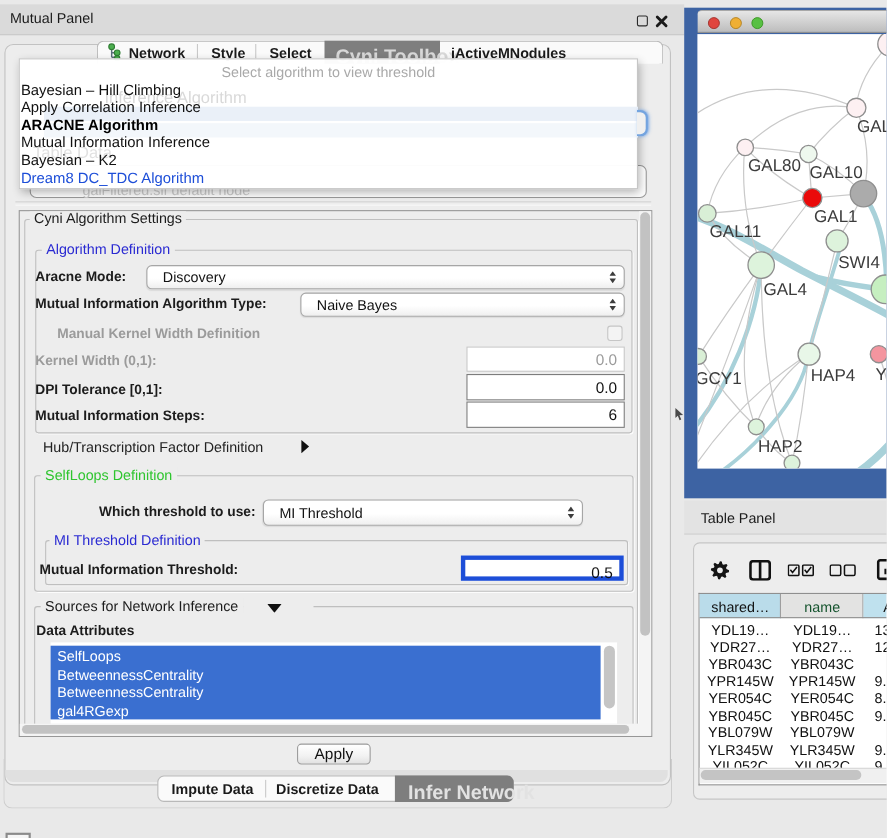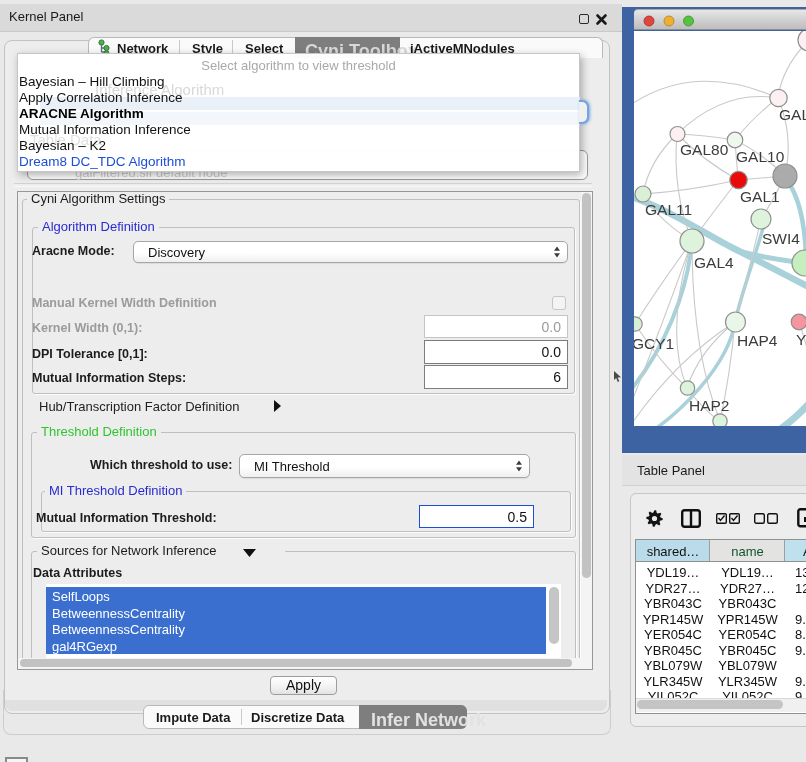--- a/index.html
+++ b/index.html
@@ -21,21 +21,21 @@
        box-shadow:inset 0 0 0 0 #fff, 1px 1px 0 rgba(255,255,255,0.8);}
   .gt{position:absolute;top:-8px;background:#ededed;padding:0 4px;
       font-size:13px;white-space:nowrap;}
 </style>
 </head>
 <body>
 
 <div class="abs" id="leftbg" style="left:0;top:0;width:622px;height:762px;background:#e9e9e9;"></div>
 
 <div class="abs" style="left:0;top:4px;width:622px;height:27px;background:#dadada;border-bottom:1px solid #c9c9c9;"></div>
-<div class="abs" style="left:9px;top:9px;font-size:13px;color:#1a1a1a;">Kernel Panel</div>
+<div class="abs" style="left:9px;top:9px;font-size:13px;color:#1a1a1a;">Mutual Panel</div>
 
 <div class="abs" style="left:579px;top:14px;width:8px;height:8px;border:1.5px solid #2a2a2a;border-radius:2px;"></div>
 <svg class="abs" style="left:595px;top:13px;" width="13" height="13" viewBox="0 0 13 13">
   <path d="M2.5 2.5 L10.5 10.5 M10.5 2.5 L2.5 10.5" stroke="#1a1a1a" stroke-width="2.6" stroke-linecap="round"></path>
 </svg>
 
 <div class="abs" style="left:4px;top:40px;width:604px;height:672px;border:1px solid #c2c2c2;border-radius:8px;background:#ededed;"></div>
 
 <div class="abs" style="left:88px;top:37px;width:515px;height:21px;background:#fafafa;border:1px solid #b9b9b9;border-radius:6px 6px 0 0;border-bottom:none;box-sizing:border-box;"></div>
 <div class="abs" style="left:295px;top:37px;width:105px;height:21px;background:#7e7e7e;"></div>
@@ -71,55 +71,63 @@
 
   <div class="lbl abs" style="left:14px;top:52px;">Aracne Mode:</div>
   <div class="combo" style="left:115px;top:49px;width:433px;height:20px;">
     <span class="ct">Discovery</span>
     <svg class="spin" viewBox="0 0 7 13">
           <path d="M3.5 0 L7 5 L0 5 Z" fill="#3c3c3c"></path>
           <path d="M3.5 13 L7 8 L0 8 Z" fill="#3c3c3c"></path>
         </svg>
   </div>
 
-
-  <div class="lbl dis abs" style="left:14px;top:104px;">Manual Kernel Width Definition</div>
+  <div class="lbl abs" style="left:14px;top:77px;">Mutual Information Algorithm Type:</div>
+  <div class="combo" style="left:255px;top:74px;width:293px;height:20px;">
+    <span class="ct">Naive Bayes</span>
+    <svg class="spin" viewBox="0 0 7 13">
+          <path d="M3.5 0 L7 5 L0 5 Z" fill="#3c3c3c"></path>
+          <path d="M3.5 13 L7 8 L0 8 Z" fill="#3c3c3c"></path>
+        </svg>
+  </div>
+
+  <div class="lbl dis abs" style="left:14px;top:104px;padding-left:20px;">Manual Kernel Width Definition</div>
   <div class="abs" style="left:534px;top:104px;width:12px;height:12px;border:1px solid #c6c6c6;border-radius:3px;background:#f4f4f4;"></div>
 
   <div class="lbl dis abs" style="left:14px;top:129px;">Kernel Width (0,1):</div>
   <div class="tf" style="left:406px;top:123px;width:144px;height:23px;border:1px solid #c6c6c6;color:#9b9b9b;">0.0</div>
 
   <div class="lbl abs" style="left:14px;top:155px;">DPI Tolerance [0,1]:</div>
   <div class="tf" style="left:406px;top:148px;width:144px;height:24px;border:1px solid #7d7d7d;">0.0</div>
 
   <div class="lbl abs" style="left:14px;top:179px;">Mutual Information Steps:</div>
   <div class="tf" style="left:406px;top:173px;width:144px;height:24px;border:1px solid #7d7d7d;">6</div>
 
   <div class="abs" style="left:21px;top:207px;font-size:13px;color:#222;">Hub/Transcription Factor Definition</div>
   <svg class="abs" style="left:255px;top:208px;" width="9" height="12" viewBox="0 0 9 12">
         <path d="M1 0 L8 6 L1 12 Z" fill="#111"></path>
       </svg>
 
   <div class="grp" style="left:13px;top:240px;width:543px;height:104px;"></div>
-  <div class="gt" style="left:19px;top:232px;color:#2fc52f;">Threshold Definition</div>
+  <div class="gt" style="left:19px;top:232px;color:#2fc52f;">SelfLoops Definition</div>
 
   <div class="lbl abs" style="left:72px;top:266px;">Which threshold to use:</div>
   <div class="combo" style="left:221px;top:262px;width:289px;height:22px;">
     <span class="ct">MI Threshold</span>
     <svg class="spin" viewBox="0 0 7 13">
           <path d="M3.5 0 L7 5 L0 5 Z" fill="#3c3c3c"></path>
           <path d="M3.5 13 L7 8 L0 8 Z" fill="#3c3c3c"></path>
         </svg>
   </div>
 
   <div class="grp" style="left:23px;top:299px;width:528px;height:39px;"></div>
   <div class="gt" style="left:27px;top:291px;color:#2a2ad2;">MI Threshold Definition</div>
 
   <div class="lbl abs" style="left:18px;top:319px;">Mutual Information Threshold:</div>
-  <div class="tf" style="left:401px;top:313px;width:115px;height:23px;border:1px solid #1d4ed8;">0.5</div>
+  <div class="tf" style="left:401px;top:313px;width:148px;height:23px;border:4px solid #1d4ed8;">0.5</div>
 
   <div class="grp" style="left:13px;top:359px;width:543px;height:120px;"></div>
   <div class="gt" style="left:19px;top:351px;color:#1c1c1c;">Sources for Network Inference</div>
   <div class="abs" style="left:203px;top:352px;width:64px;height:11px;background:#ededed;"></div>
       <svg class="abs" style="left:225px;top:356px;" width="13" height="9" viewBox="0 0 13 9">
         <path d="M0 1 L13 1 L6.5 9 Z" fill="#111"></path>
       </svg>
 
   <div class="lbl abs" style="left:15px;top:374px;">Data Attributes</div>
 

